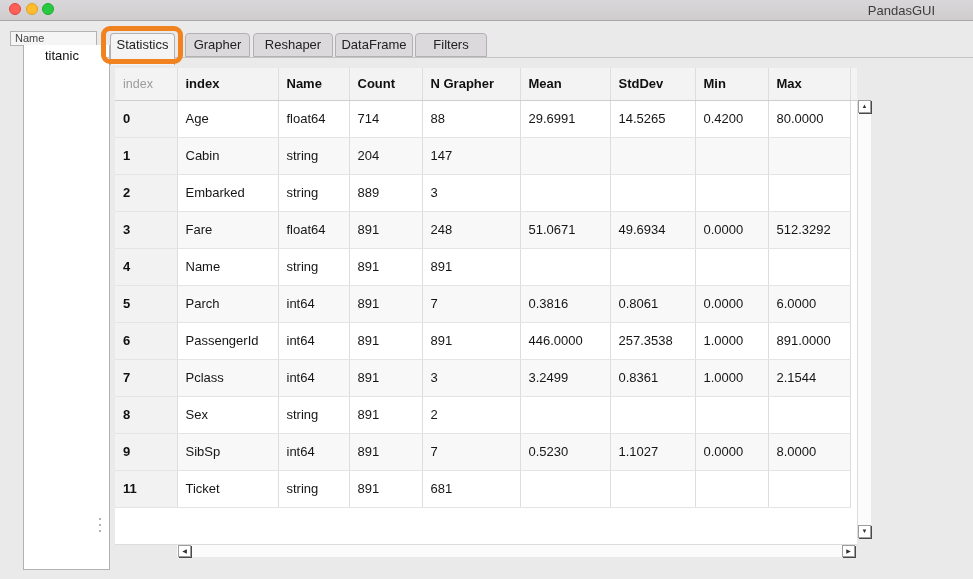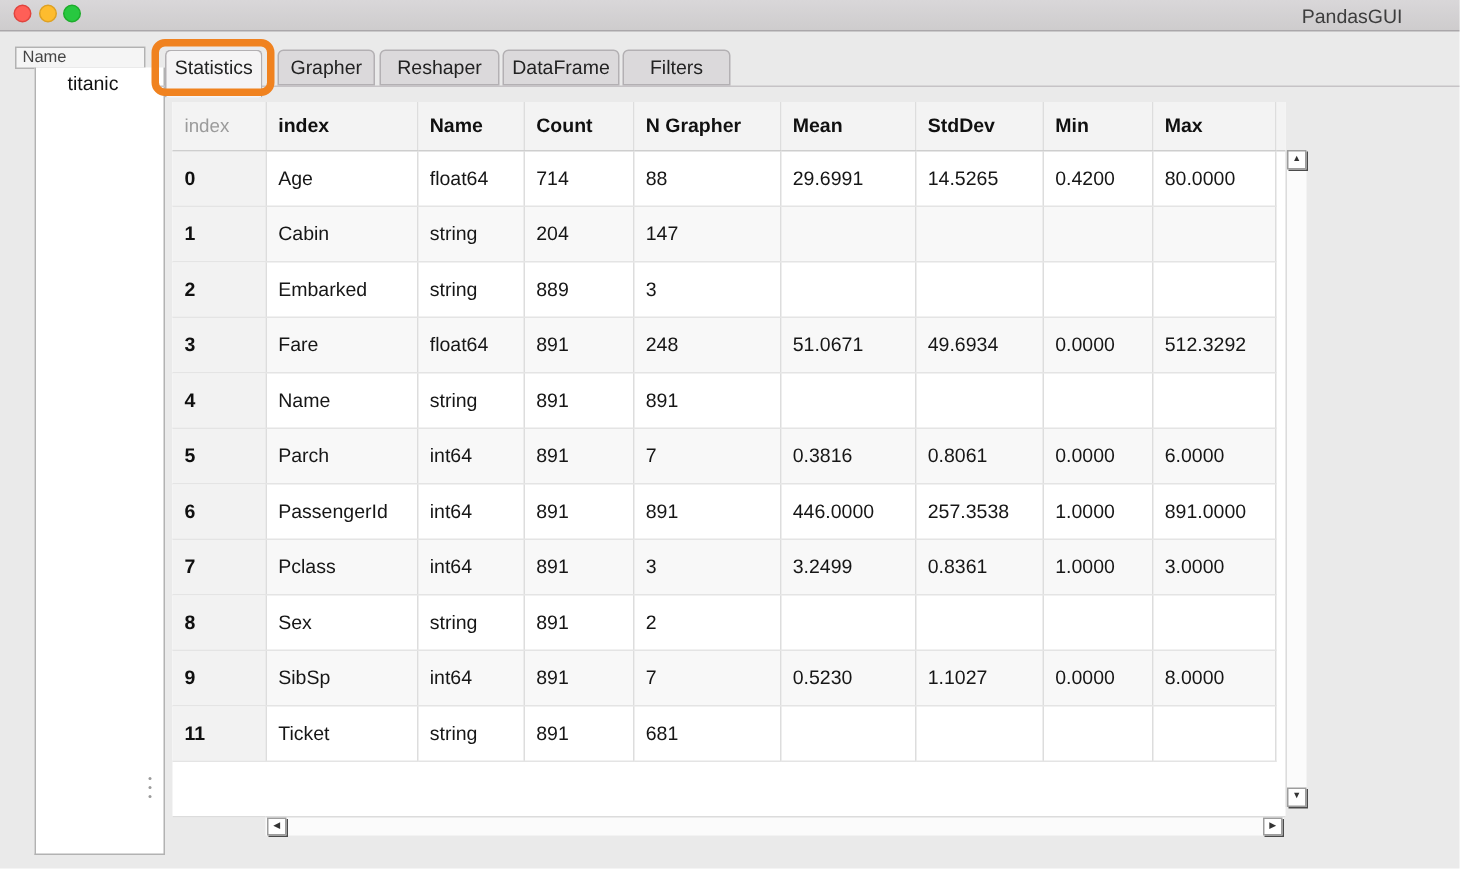--- a/index.html
+++ b/index.html
@@ -211,21 +211,21 @@
         </tr>
         <tr>
           <th>7</th>
           <td>Pclass</td>
           <td>int64</td>
           <td>891</td>
           <td>3</td>
           <td>3.2499</td>
           <td>0.8361</td>
           <td>1.0000</td>
-          <td>3.0000</td>
+          <td>2.1544</td>
           <td class="filler"></td>
         </tr>
         <tr>
           <th>8</th>
           <td>Sex</td>
           <td>string</td>
           <td>891</td>
           <td>2</td>
           <td></td>
           <td></td>

